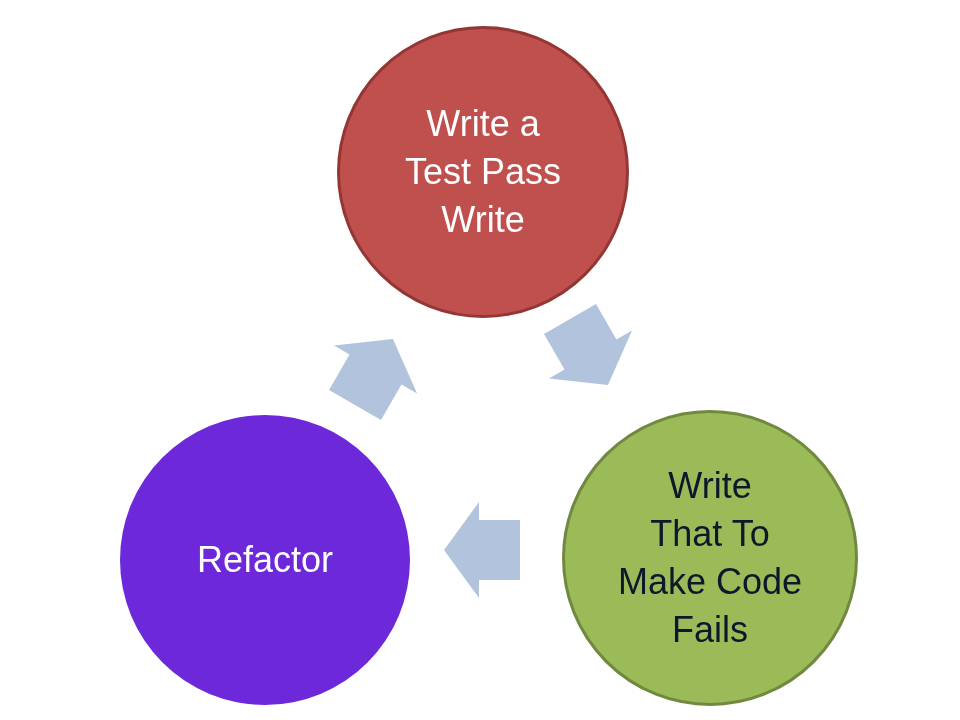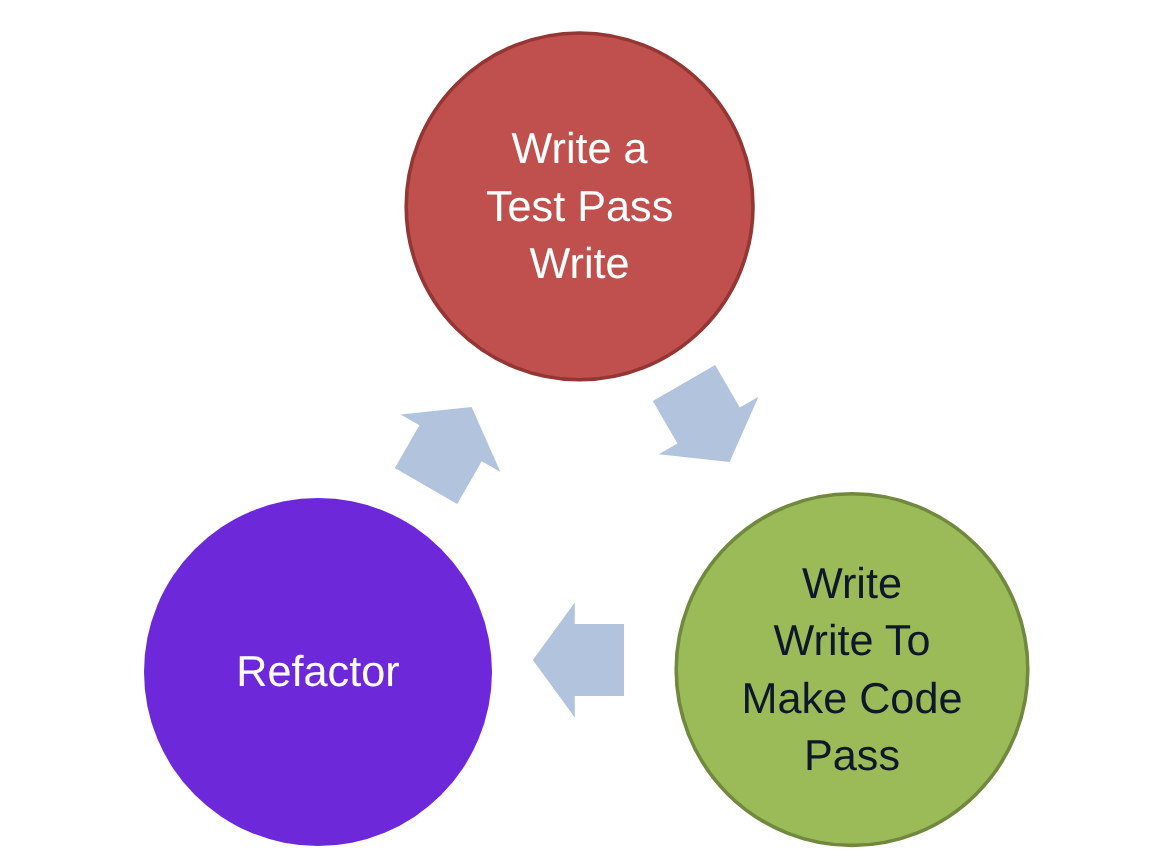--- a/index.html
+++ b/index.html
@@ -62,23 +62,23 @@
     <div>
       <span class="line">Write a</span>
       <span class="line">Test Pass</span>
       <span class="line">Write</span>
     </div>
   </div>
 
   <div class="node node-green" style="background-color: rgb(155, 187, 89); border-color: rgb(113, 137, 63); color: #0f172a;">
     <div>
       <span class="line">Write</span>
-      <span class="line">Write To</span>
+      <span class="line">That To</span>
       <span class="line">Make Code</span>
-      <span class="line">Pass</span>
+      <span class="line">Fails</span>
     </div>
   </div>
 
   <div class="node node-blue" style="background-color: #6d28d9; color: rgb(255, 255, 255);">
     <div>
       <span class="line">Refactor</span>
     </div>
   </div>
 
   <svg class="arrow arrow-top-right" viewBox="0 0 100 100" aria-hidden="true">

